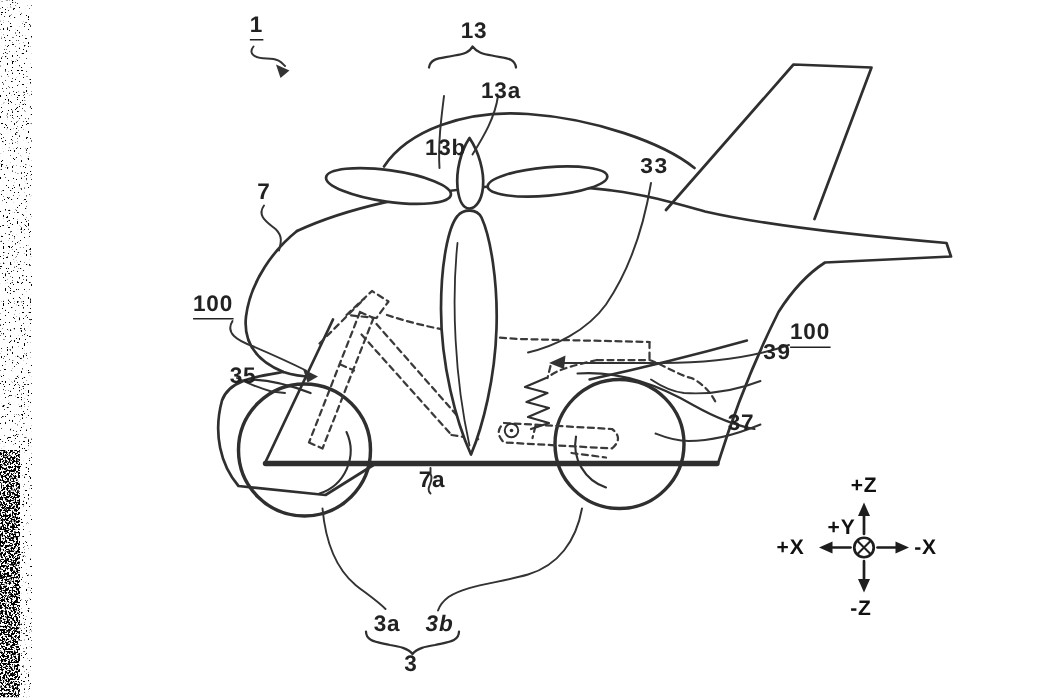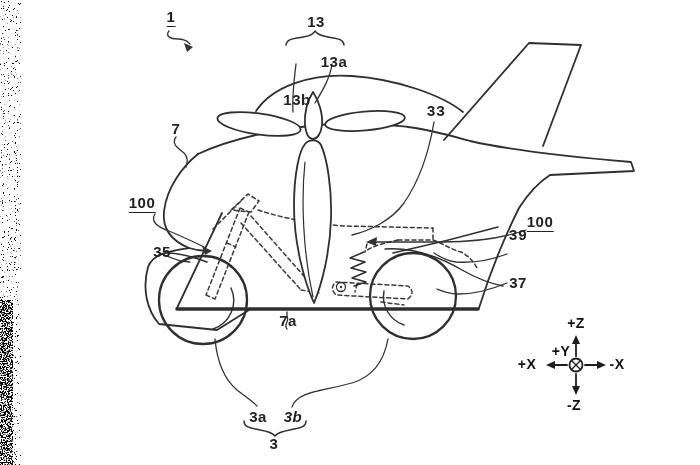--- a/index.html
+++ b/index.html
@@ -146,21 +146,21 @@
   <div class="label und" style="left:171px;top:18px;">1</div>
   <div class="label" style="left:316px;top:21px;">13</div>
   <div class="label" style="left:297px;top:54px;margin-top:45px;">13b</div>
   <div class="label" style="left:334px;top:61px;">13a</div>
   <div class="label" style="left:176px;top:128px;">7</div>
   <div class="label" style="left:436px;top:112px;font-family:Liberation Mono, monospace;">33</div>
   <div class="label und" style="left:142px;top:204px;">100</div>
   <div class="label" style="left:162px;top:251px;">35</div>
   <div class="label und" style="left:540px;top:223px;">100</div>
   <div class="label" style="left:518px;top:236px;font-family:Liberation Mono, monospace;">39</div>
-  <div class="label" style="left:518px;top:282px;text-align:right;">37</div>
+  <div class="label" style="left:494px;top:282px;text-align:right;">37</div>
   <div class="label" style="left:288px;top:320px;">7a</div>
   <div class="label" style="left:258px;top:416px;">3a</div>
   <div class="label" style="left:293px;top:416px;font-style:italic;">3b</div>
   <div class="label" style="left:274px;top:443px;">3</div>
 
   <div class="axis-label" style="left:576px;top:323px;">+Z</div>
   <div class="axis-label" style="left:574px;top:405px;">-Z</div>
   <div class="axis-label" style="left:527px;top:364px;">+X</div>
   <div class="axis-label" style="left:617px;top:364px;">-X</div>
   <div class="axis-label" style="left:561px;top:351px;">+Y</div>

